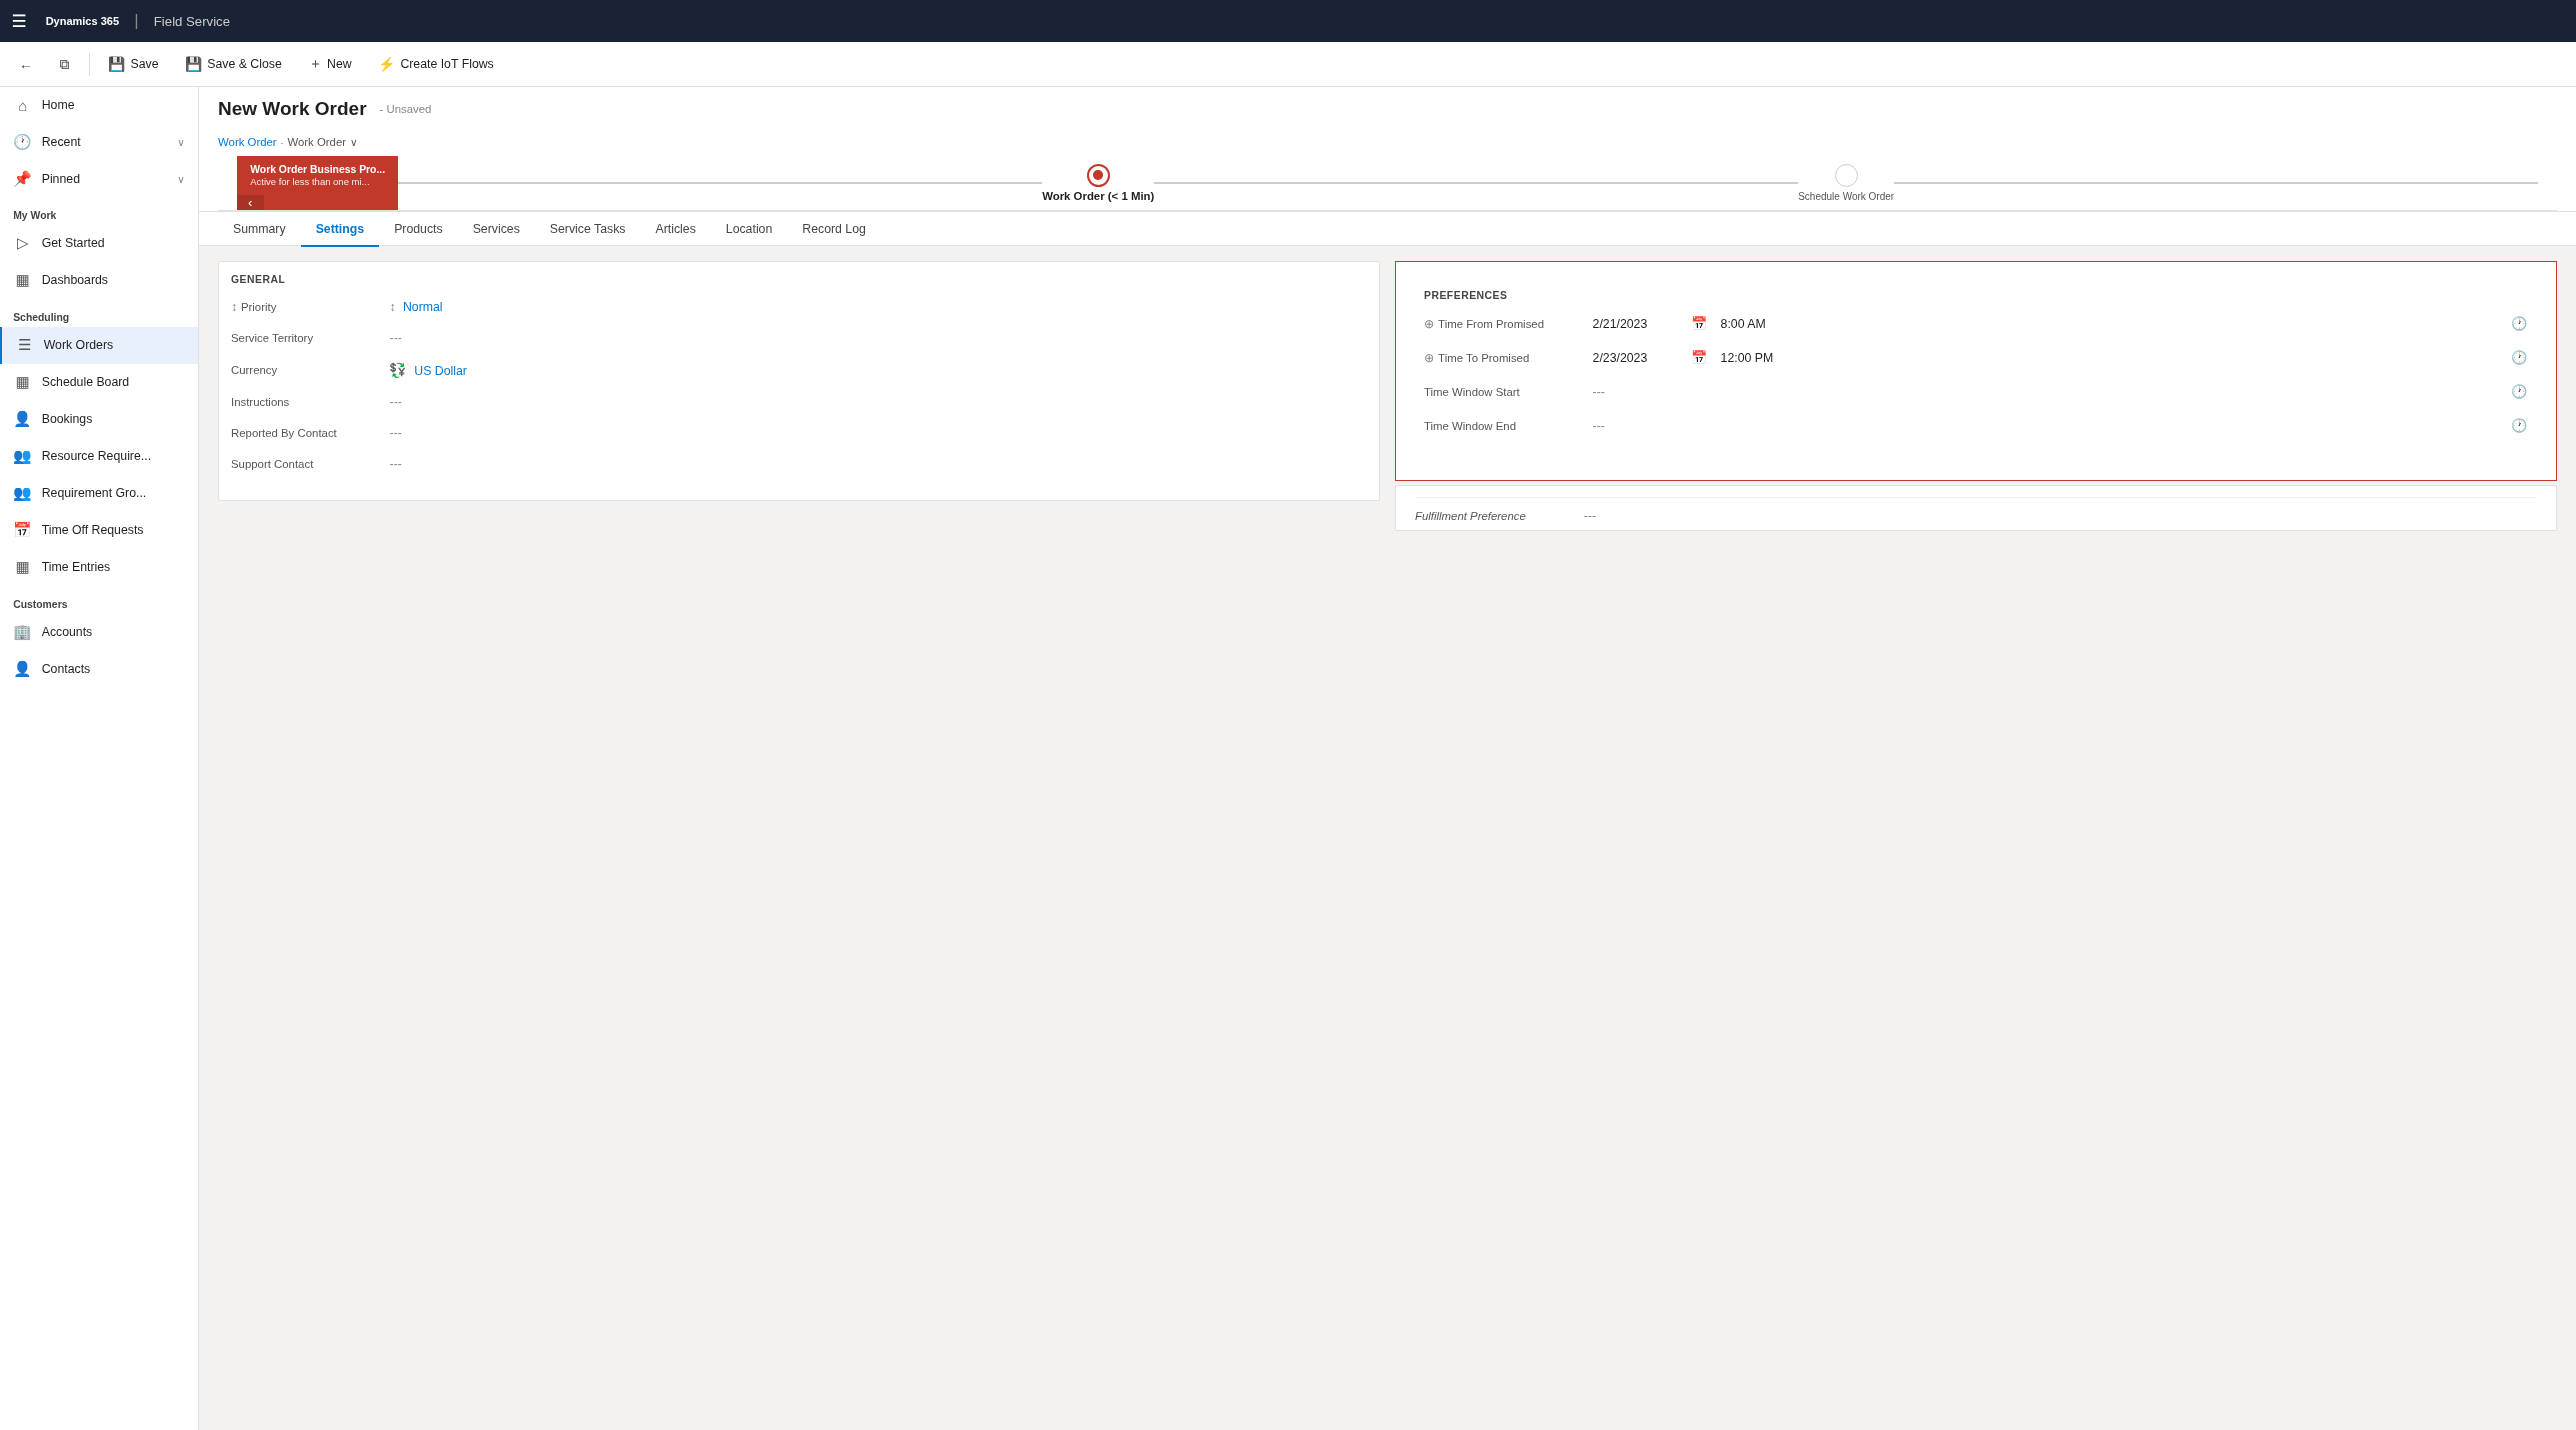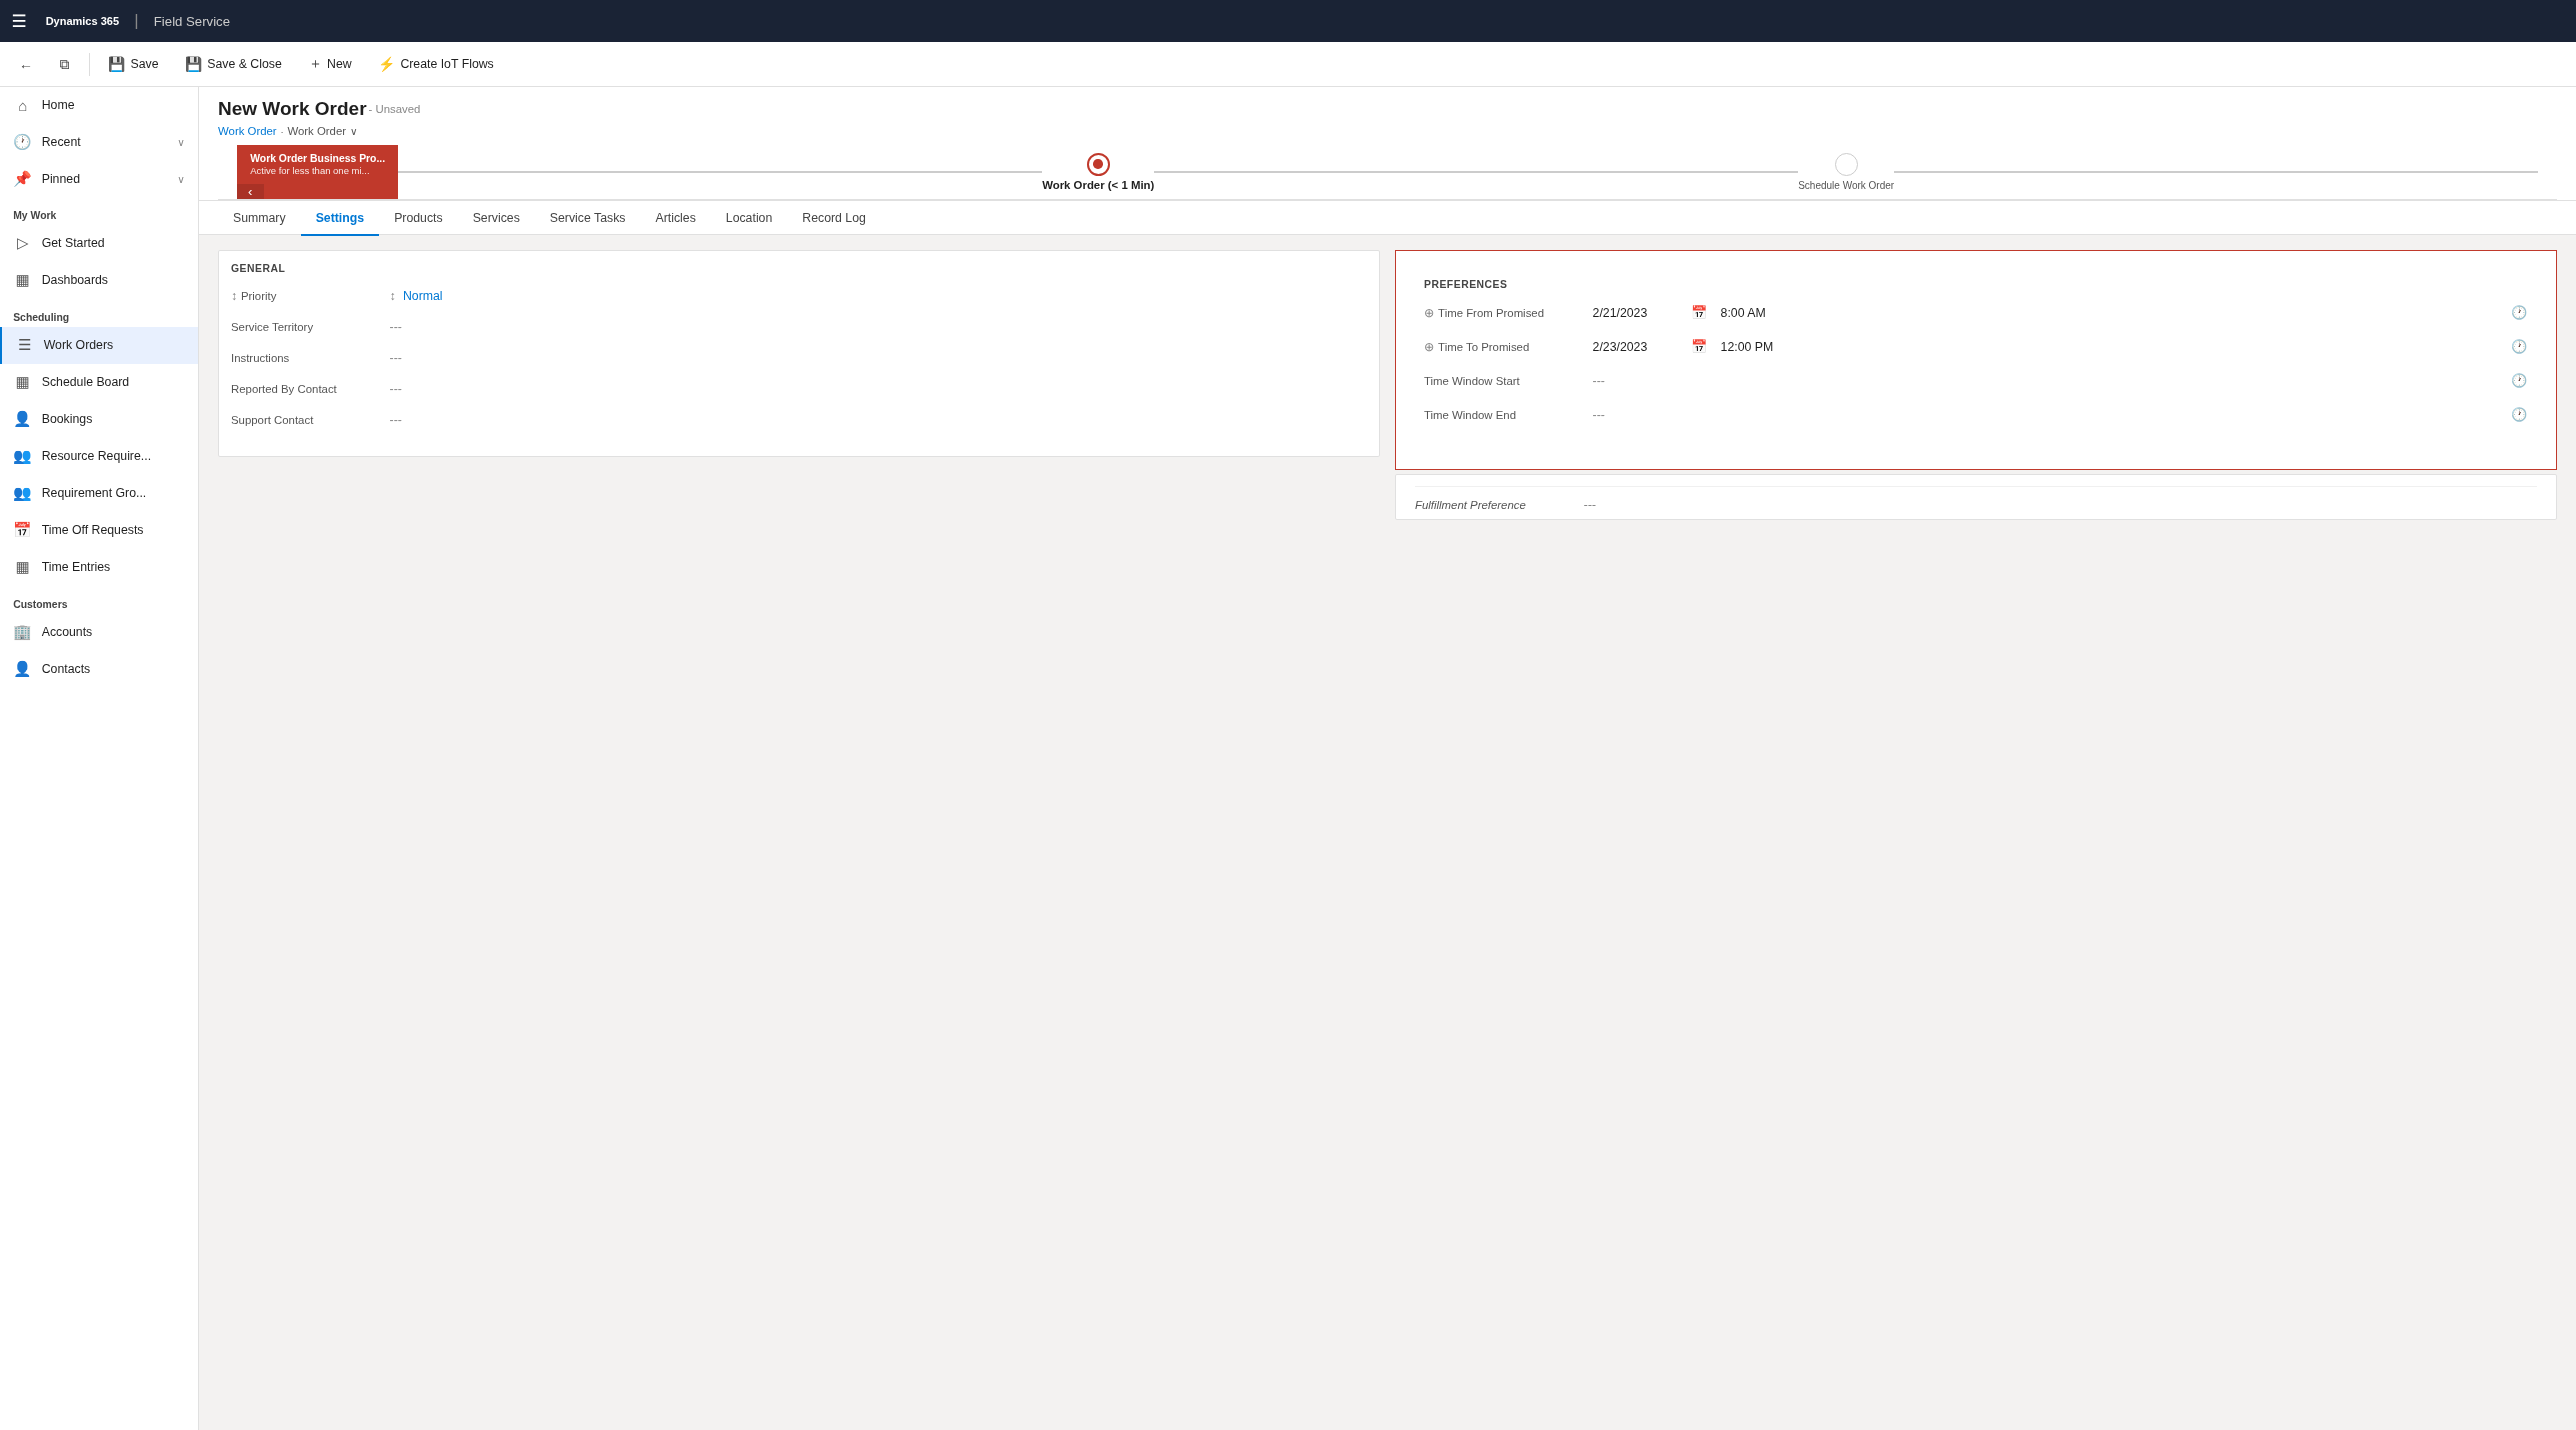--- a/index.html
+++ b/index.html
@@ -96,22 +96,22 @@
     
     .page-header {
       background: #fff;
       padding: 11.4px 19px 0 19px;
       border-bottom: 0.9px solid #e0e0e0;
       flex-shrink: 0;
     }
     .page-title-row {
       display: flex;
       align-items: center;
-      gap: 2px;
-      margin-bottom: 5px;
+      gap: 13px;
+      margin-bottom: 16px;
     }
     .page-title {
       font-size: 19px;
       font-weight: 700;
       color: #1f1f1f;
     }
     .page-status-badge {
       font-size: 11.4px;
       color: #888;
       font-weight: 400;
@@ -434,20 +434,29 @@
             </div>
 
 
             <div class="form-row">
               <div class="form-label">
                 <span>Service Territory</span>
               </div>
               <span class="form-value form-value-empty">---</span>
             </div>
 
+            <div class="form-row">
+              <div class="form-label">
+                <span>Currency</span>
+              </div>
+              <span class="form-value-link">
+                <span style="font-size:14px;margin-right:3.8px;">💱</span>
+                <span>US Dollar</span>
+              </span>
+            </div>
 
             <div class="form-row">
               <div class="form-label">
                 <span>Instructions</span>
               </div>
               <span class="form-value form-value-empty">---</span>
             </div>
 
             <div class="form-row">
               <div class="form-label">

